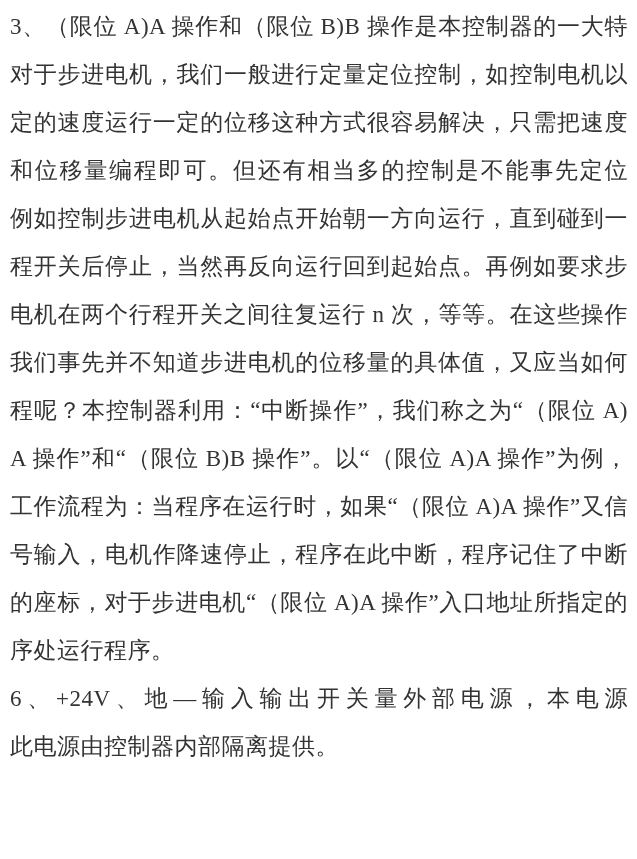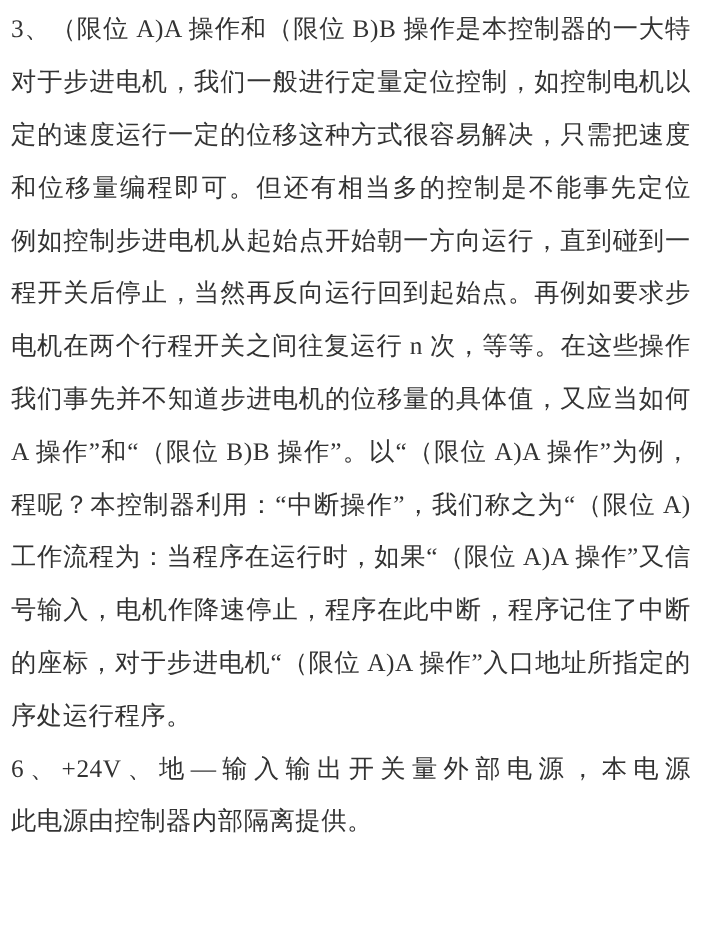--- a/index.html
+++ b/index.html
@@ -45,22 +45,22 @@
 
   <div class="paragraph">
     <div class="line">3、（限位 A)A 操作和（限位 B)B 操作是本控制器的一大特点：</div>
     <div class="line">对于步进电机，我们一般进行定量定位控制，如控制电机以一</div>
     <div class="line">定的速度运行一定的位移这种方式很容易解决，只需把速度量</div>
     <div class="line">和位移量编程即可。但还有相当多的控制是不能事先定位的，</div>
     <div class="line">例如控制步进电机从起始点开始朝一方向运行，直到碰到一行</div>
     <div class="line">程开关后停止，当然再反向运行回到起始点。再例如要求步进</div>
     <div class="line">电机在两个行程开关之间往复运行 n 次，等等。在这些操作中，</div>
     <div class="line">我们事先并不知道步进电机的位移量的具体值，又应当如何编</div>
+    <div class="line">程呢？本控制器利用：“中断操作”，我们称之为“（限位 A)</div>
     <div class="line">A 操作”和“（限位 B)B 操作”。以“（限位 A)A 操作”为例，</div>
-    <div class="line">程呢？本控制器利用：“中断操作”，我们称之为“（限位 A)</div>
     <div class="line">工作流程为：当程序在运行时，如果“（限位 A)A 操作”又信</div>
     <div class="line">号输入，电机作降速停止，程序在此中断，程序记住了中断处</div>
     <div class="line">的座标，对于步进电机“（限位 A)A 操作”入口地址所指定的程</div>
     <div class="line last">序处运行程序。</div>
   </div>
 
 
 
   <div class="paragraph">
     <div class="line">6、+24V、地—输入输出开关量外部电源，本电源 DC24V/0.2A，</div>

